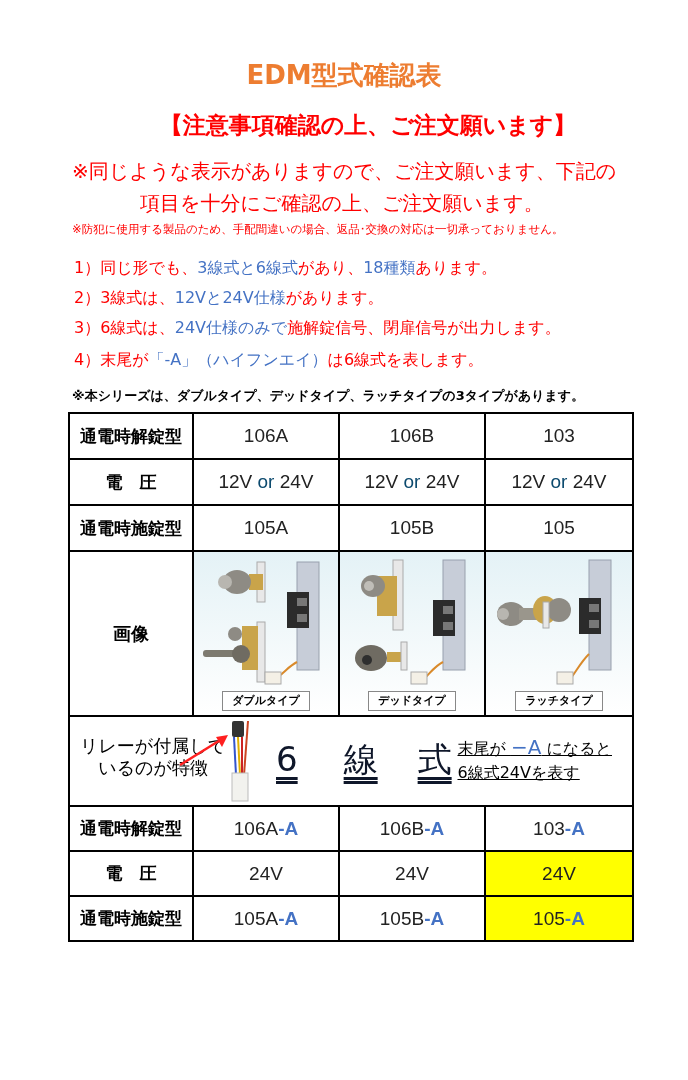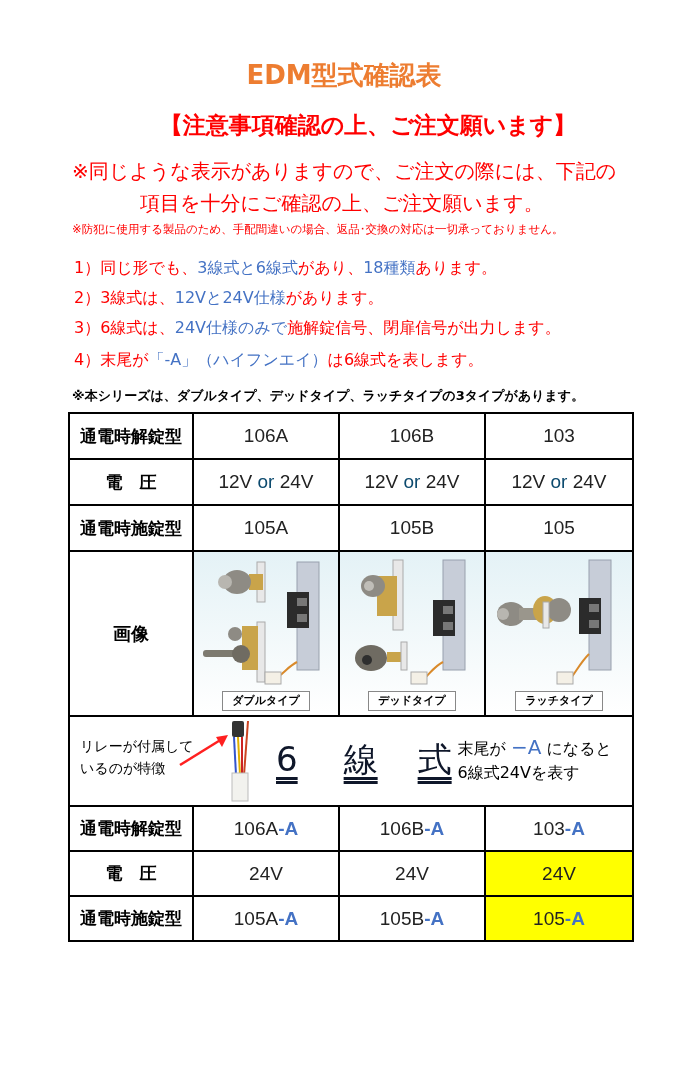--- a/index.html
+++ b/index.html
@@ -20,31 +20,31 @@
   .lbl { font-size: 17px; font-weight: bold; color: #000; white-space: nowrap; }
   .val { font-family: "Liberation Sans", "DejaVu Sans", sans-serif; font-size: 19px; color: #222; }
   .or { color: #0c4a6e; }
   .suffix { color: #4472c4; font-weight: bold; }
   .yellow { background: #ffff00; }
   .section-title { font-size: 32px; color: #000; text-decoration: underline; text-decoration-style: double; text-underline-offset: 6px; letter-spacing: 0; }
   .section-title span.gap { display: inline-block; width: 36px; }
   .img-cell { background: linear-gradient(180deg, #e4f2f6 0%, #f7fbfc 70%, #ffffff 100%); position: relative; height: 163px; }
   .cap { position: absolute; bottom: 4px; left: 50%; transform: translateX(-50%); width: 86px; height: 18px; border: 1px solid #888; background: #fff; font-size: 11px; font-weight: bold; line-height: 18px; color: #000; }
   .six-row { position: relative; height: 88px; }
-  .relay-note { position: absolute; left: 10px; top: 18px; font-size: 14px; line-height: 22px; text-align: left; color: #000; }
-  .six-right { position: absolute; right: 20px; top: 18px; font-size: 16px; line-height: 24px; text-align: left; color: #000; }
+  .relay-note { position: absolute; left: 10px; top: 18px; font-size: 18px; line-height: 22px; text-align: center; color: #000; }
+  .six-right { position: absolute; right: 20px; top: 18px; font-size: 16px; line-height: 24px; text-align: left; color: #000; text-decoration: underline; }
   .six-right .a { color: #4472c4; font-size: 20px; }
   .six-title { position: absolute; left: 206px; top: 20px; font-size: 34px; text-decoration: underline; text-decoration-style: double; text-underline-offset: 6px; color: #0f172a; }
 </style>
 </head>
 <body>
 
 <div class="abs title">EDM型式確認表</div>
 <div class="abs notice">【注意事項確認の上、ご注文願います】</div>
-<div class="abs warn1">※同じような表示がありますので、ご注文の際には、下記の</div>
+<div class="abs warn1">※同じような表示がありますので、ご注文願います、下記の</div>
 <div class="abs warn2">項目を十分にご確認の上、ご注文願います。</div>
 <div class="abs warn3">※防犯に使用する製品のため、手配間違いの場合、返品･交換の対応は一切承っておりません。</div>
 
 <div class="abs point" style="top:258px">
   <span>1）同じ形でも、</span><span class="b">3線式と6線式</span><span>があり、</span><span class="b">18種類</span><span>あります。</span>
 </div>
 <div class="abs point" style="top:288px">
   <span>2）3線式は、</span><span class="b">12Vと24V仕様</span><span>があります。</span>
 </div>
 <div class="abs point" style="top:318px">

